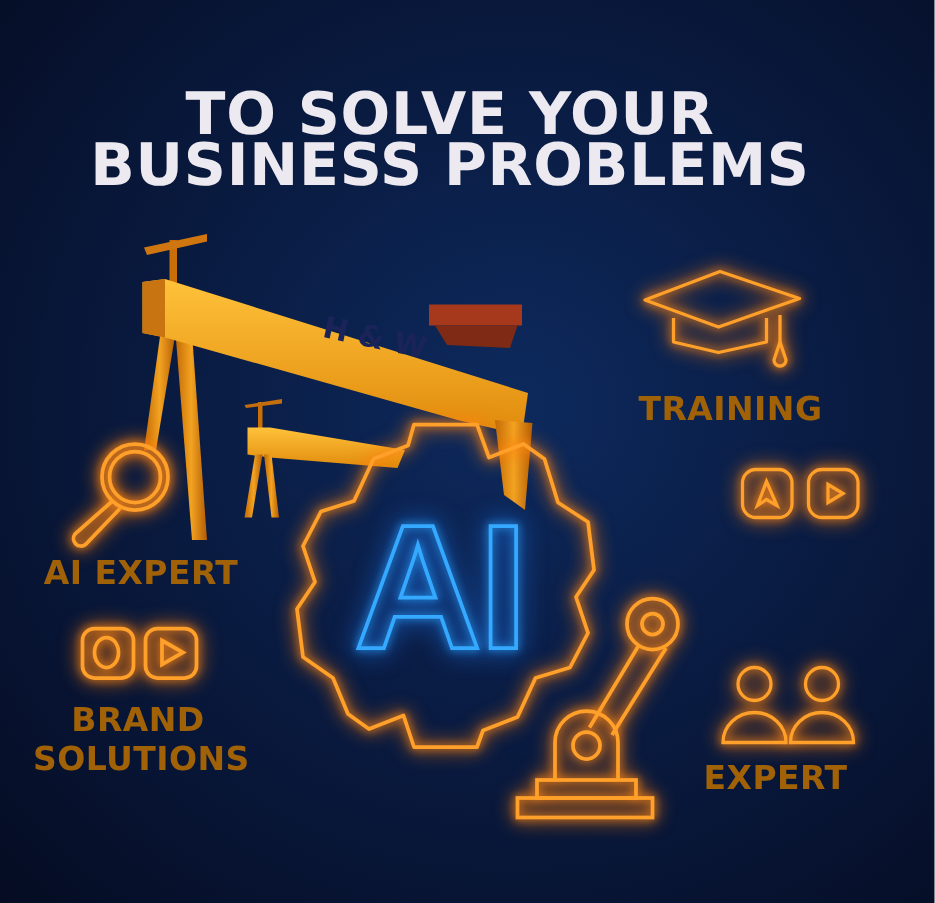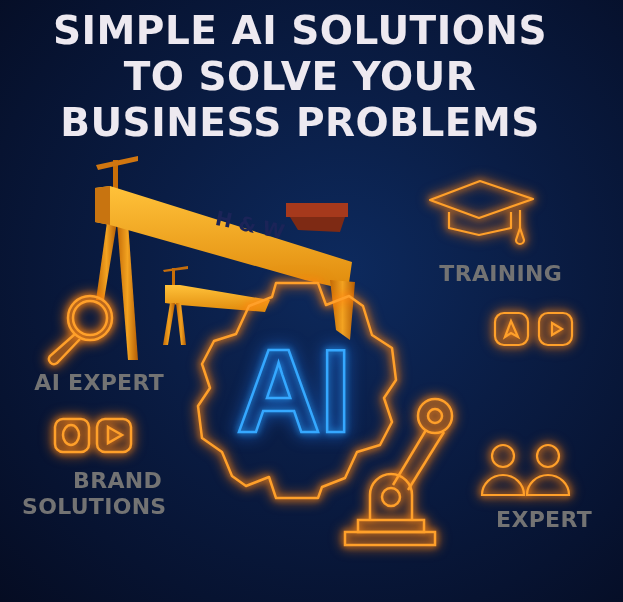--- a/index.html
+++ b/index.html
@@ -10,35 +10,34 @@
     position:relative;
   }
   .stage { position:absolute; left:0; top:0; width:623px; height:602px; }
   .title {
     position:absolute; left:0; width:600px; text-align:center;
     color:#ede9f0; font-weight:bold; font-size:39px; line-height:46px;
     letter-spacing:0.5px;
   }
   .t1 { top:8px; }
   .t2 { top:54px; }
-  .t3 { top:100px; }
+  .t3 { top:88px; }
   .lbl {
-    position:absolute; color:#737373; font-weight:bold; font-size:22px;
-    line-height:26px; text-align:right; letter-spacing:0.3px;
+    position:absolute; color:#a16207; font-weight:bold; font-size:22px;
+    line-height:26px; text-align:center; letter-spacing:0.3px;
   }
   svg.art { position:absolute; left:0; top:0; }
   .neon { filter: drop-shadow(0 0 3px #ff8c1a) drop-shadow(0 0 6px #ff7a00); }
   .neon-blue { filter: drop-shadow(0 0 3px #2aa8ff) drop-shadow(0 0 8px #1f7dff); }
 </style>
 </head>
 <body>
 
 <div class="stage">
 
-  <div class="title t1">SIMPLE AI SOLUTIONS</div>
   <div class="title t2">TO SOLVE YOUR</div>
   <div class="title t3">BUSINESS PROBLEMS</div>
 
   <svg class="art" width="623" height="602" viewBox="0 0 623 602">
     <defs>
       <linearGradient id="beam" x1="0" y1="0" x2="0" y2="1">
         <stop offset="0" stop-color="#ffc23a"></stop>
         <stop offset="1" stop-color="#e08a0c"></stop>
       </linearGradient>
       <linearGradient id="leg" x1="0" y1="0" x2="1" y2="0">

